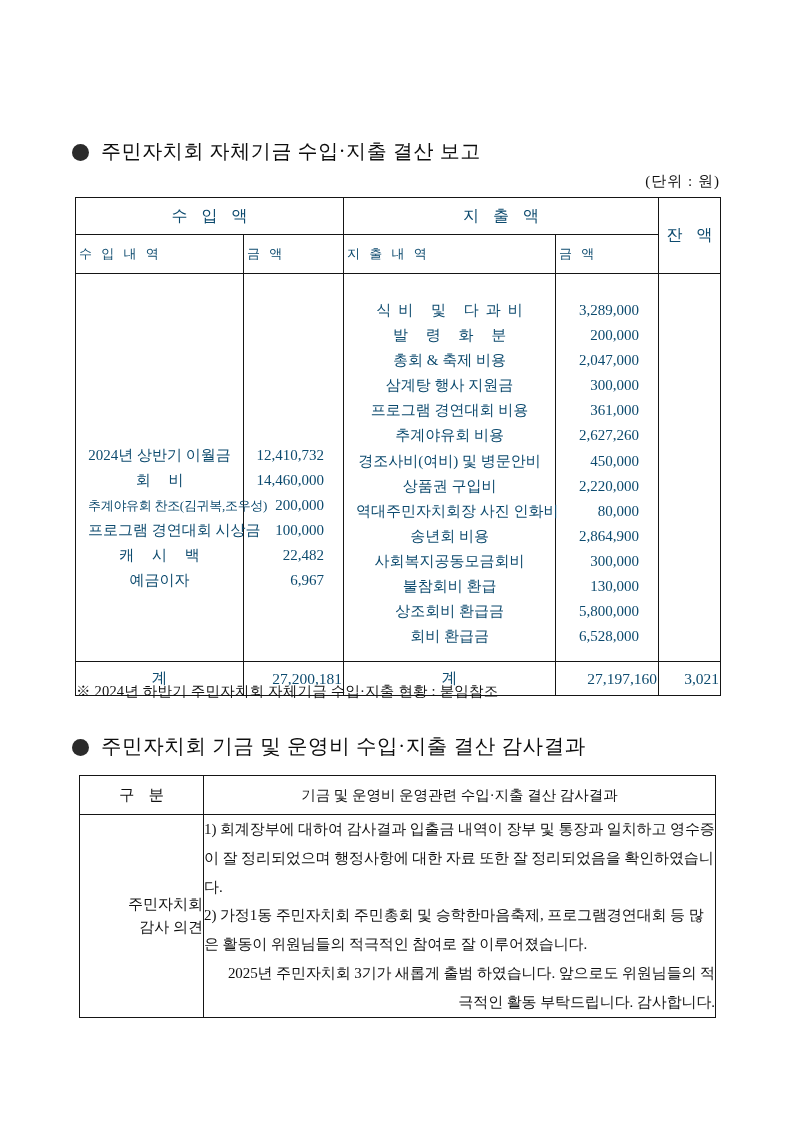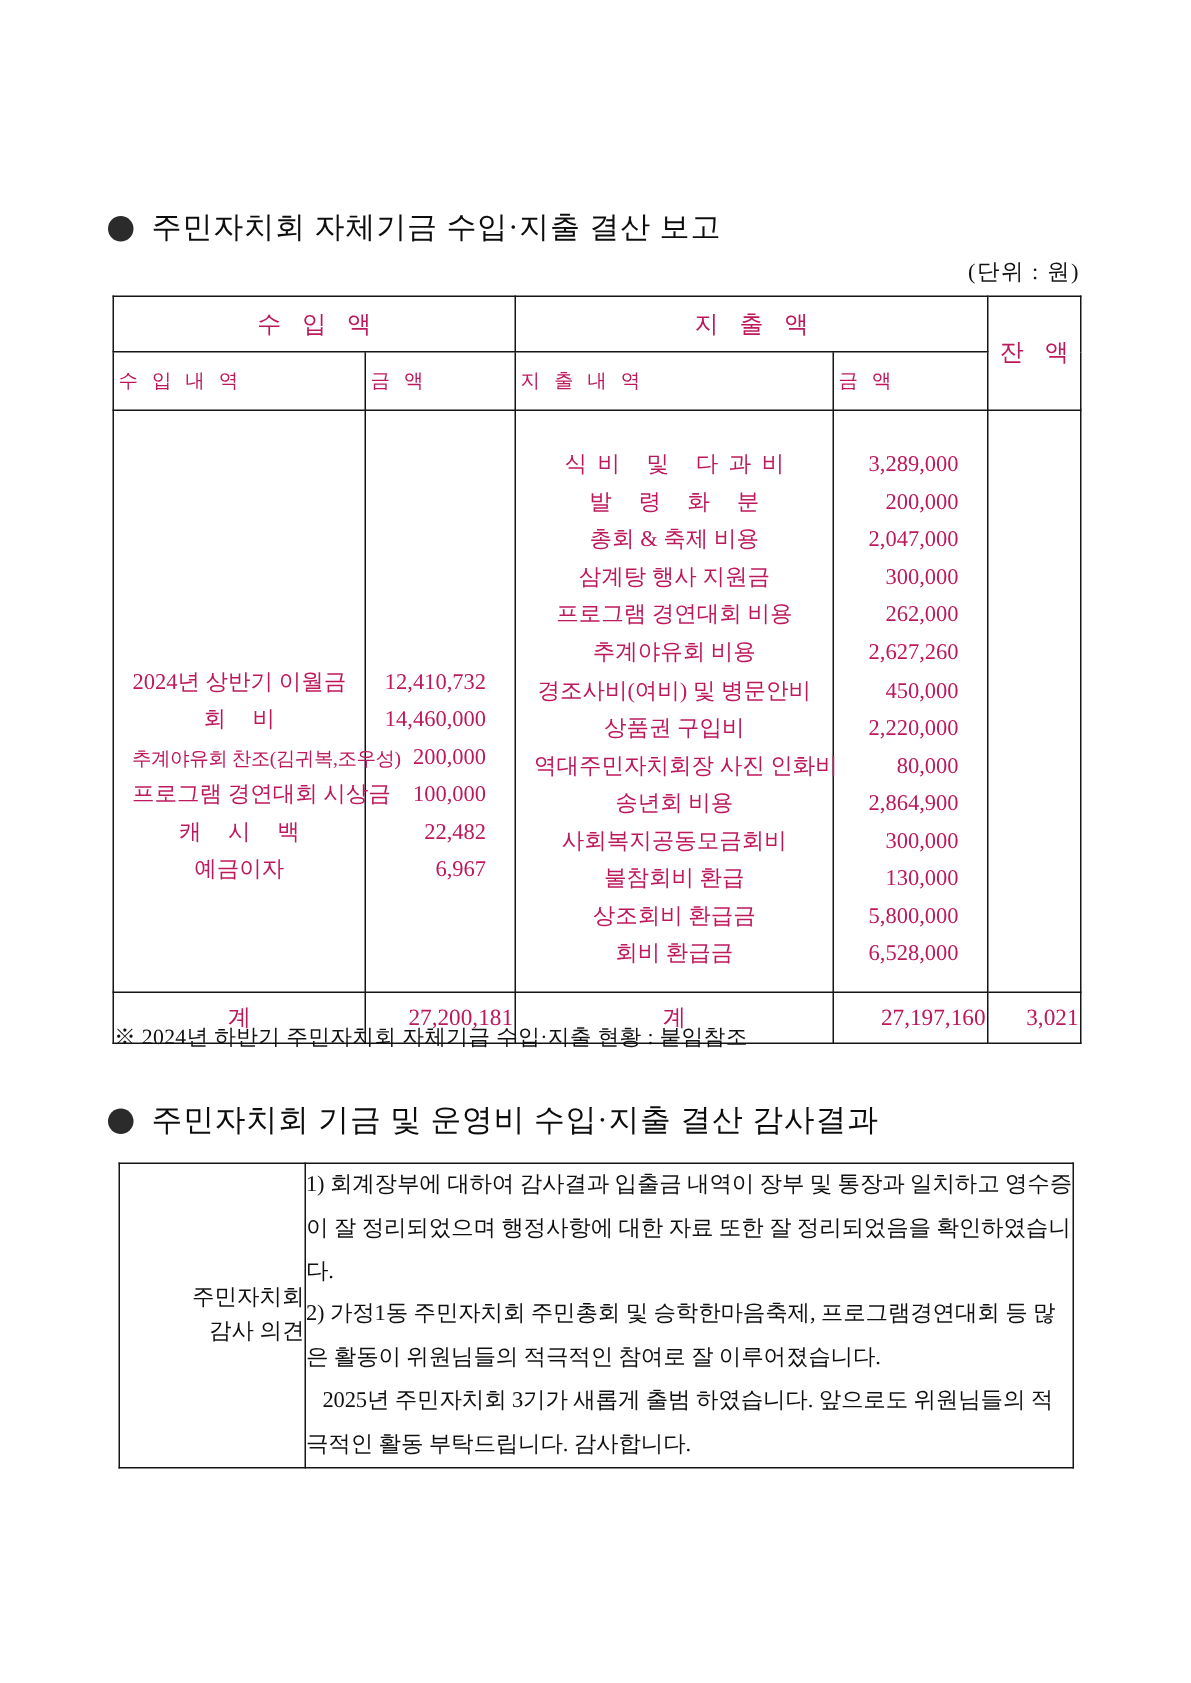--- a/index.html
+++ b/index.html
@@ -63,21 +63,21 @@
     width:645px;
     border-collapse:collapse;
     table-layout:fixed;
   }
   .tbl1 td,.tbl1 th{
     border:1px solid #151515;
     font-weight:400;
     font-size:15px;
     padding:0;
     vertical-align:middle;
-    color:#be185d;
+    color:#0c4a6e;
   }
   .tbl1 .h-row td{
     height:36px;
     text-align:center;
     font-size:16px;
     letter-spacing:5px;
     text-indent:5px;
   }
   .tbl1 .h-row2 td{
     height:38px;
@@ -154,21 +154,21 @@
     font-size:15px;
   }
   .opinion-body{
     vertical-align:top;
     padding:14px 14px 16px 12px;
     line-height:1.92;
     font-size:14.6px;
     letter-spacing:-0.1px;
   }
   .opinion-body p{margin:0;}
-  .opinion-body p.indent{text-indent:11px;}
+  .opinion-body p.indent{text-indent:11px;text-align:right;}
 </style>
 </head>
 <body>
 
 <div class="page">
 
 
   <div class="section-head s1">
     <span class="bullet"></span>
     <span>주민자치회 자체기금 수입·지출 결산 보고</span>
@@ -234,21 +234,21 @@
               <li>상조회비 환급금</li>
               <li>회비 환급금</li>
             </ul>
         </td>
         <td class="body-cell">
           <ul class="list amts exp-amts" id="exp-amts">
               <li>3,289,000</li>
               <li>200,000</li>
               <li>2,047,000</li>
               <li>300,000</li>
-              <li>262,000</li>
+              <li>361,000</li>
               <li>2,627,260</li>
               <li>450,000</li>
               <li>2,220,000</li>
               <li>80,000</li>
               <li>2,864,900</li>
               <li>300,000</li>
               <li>130,000</li>
               <li>5,800,000</li>
               <li>6,528,000</li>
             </ul>
@@ -271,20 +271,24 @@
     <span class="bullet"></span>
     <span>주민자치회 기금 및 운영비 수입·지출 결산 감사결과</span>
   </div>
 
   <table class="tbl2">
     <colgroup>
         <col class="col-gubun">
         <col>
       </colgroup>
     <tbody>
+      <tr class="hdr">
+        <td class="gubun">구 분</td>
+        <td>기금 및 운영비 운영관련 수입·지출 결산 감사결과</td>
+      </tr>
       <tr>
         <td class="opinion-label">
           <div>주민자치회</div>
           <div>감사 의견</div>
         </td>
         <td class="opinion-body">
           <p>1) 회계장부에 대하여 감사결과 입출금 내역이 장부 및 통장과 일치하고 영수증이 잘 정리되었으며 행정사항에 대한 자료 또한 잘 정리되었음을 확인하였습니다.</p>
           <p>2) 가정1동 주민자치회 주민총회 및 승학한마음축제, 프로그램경연대회 등 많은 활동이 위원님들의 적극적인 참여로 잘 이루어졌습니다.</p>
           <p class="indent">2025년 주민자치회 3기가 새롭게 출범 하였습니다. 앞으로도 위원님들의 적극적인 활동 부탁드립니다. 감사합니다.</p>
         </td>

